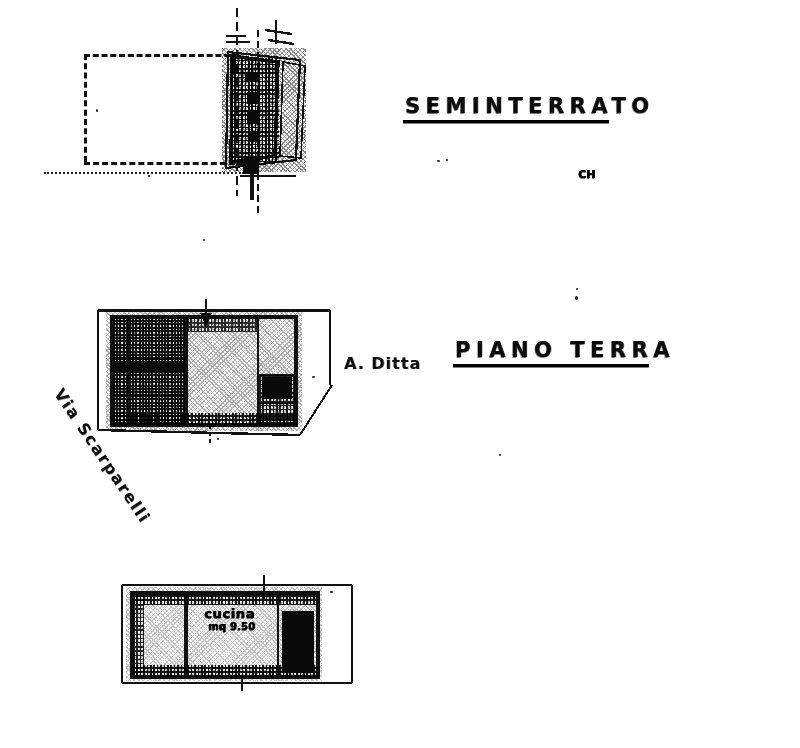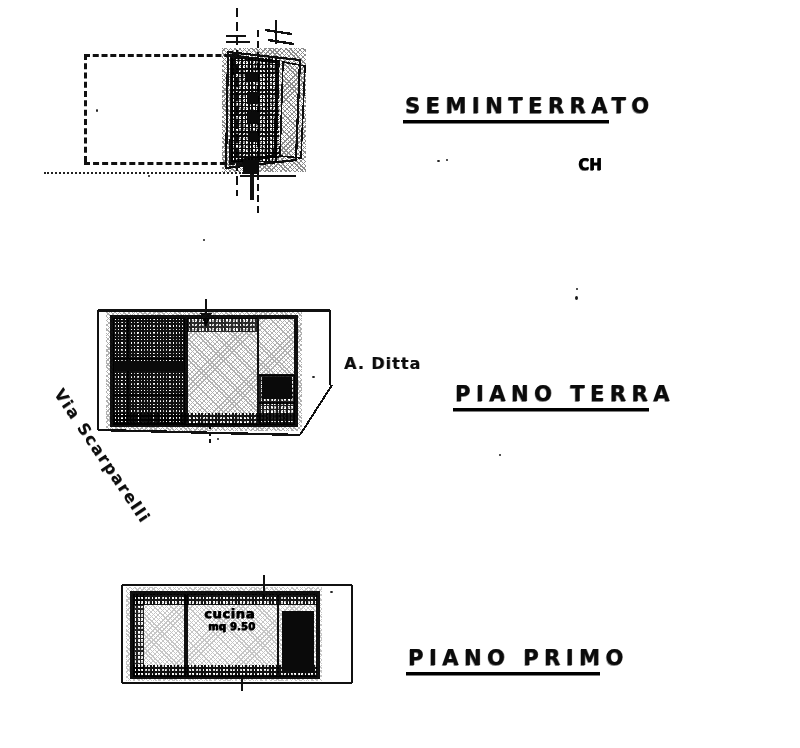--- a/index.html
+++ b/index.html
@@ -188,21 +188,21 @@
 
     <div class="scan-noise" style="left:148px;top:175px;width:2px;height:2px;"></div>
     <div class="scan-noise" style="left:203px;top:239px;width:2px;height:2px;"></div>
     <div class="scan-noise" style="left:96px;top:109px;width:2px;height:3px;"></div>
   </div>
 
   <div class="plan-label" style="left:405px;top:96px;">
     <span>SEMINTERRATO</span>
     <span class="ul" style="width:206px;"></span>
   </div>
-  <div class="room-text" style="left:578px;top:156px;font-size:15px;letter-spacing:0;">
+  <div class="room-text" style="left:578px;top:168px;font-size:11px;letter-spacing:0;">
     <span>CH</span>
   </div>
   <div class="scan-noise" style="left:437px;top:160px;width:3px;height:2px;"></div>
   <div class="scan-noise" style="left:446px;top:159px;width:2px;height:2px;"></div>
 
   <div class="abs" style="left:0;top:255px;width:400px;height:300px;">
 
     <svg class="plan" style="left:0;top:0;width:400px;height:300px;">
 
       <path d="M98,55 L330,55" stroke="#111" stroke-width="3"></path>
@@ -249,21 +249,21 @@
 
 
   <div class="street-name street-rot" style="left:66px;top:385px;">
     <span>Via Scarparelli</span>
   </div>
 
   <div class="owner-name" style="left:344px;top:354px;">
     <span>A. Ditta</span>
   </div>
 
-  <div class="plan-label" style="left:455px;top:340px;margin-top:44px;">
+  <div class="plan-label" style="left:455px;top:340px;">
     <span>PIANO TERRA</span>
     <span class="ul" style="width:196px;"></span>
   </div>
   <div class="scan-noise" style="left:575px;top:296px;width:3px;height:4px;"></div>
   <div class="scan-noise" style="left:576px;top:288px;width:2px;height:2px;"></div>
   <div class="scan-noise" style="left:499px;top:454px;width:2px;height:2px;"></div>
 
   <div class="abs" style="left:0;top:565px;width:400px;height:140px;">
 
     <svg class="plan" style="left:0;top:0;width:400px;height:140px;">
@@ -285,18 +285,14 @@
 
     <div class="hatch" style="left:133px;top:29px;width:184px;height:11px;opacity:.9;"></div>
     <div class="hatch" style="left:133px;top:100px;width:184px;height:12px;opacity:.92;"></div>
     <div class="hatch" style="left:133px;top:29px;width:11px;height:83px;opacity:.85;"></div>
     <div class="speckle" style="left:126px;top:22px;width:196px;height:94px;opacity:.22;"></div>
     <div class="solid-block" style="left:282px;top:46px;width:32px;height:62px;"></div>
 
     <div class="scan-noise" style="left:330px;top:26px;width:3px;height:2px;"></div>
   </div>
 
-  <div class="plan-label" style="left:408px;top:648px;">
-    <span>PIANO PRIMO</span>
-    <span class="ul" style="width:194px;"></span>
-  </div>
 
 </div>
 
 </body></html>

